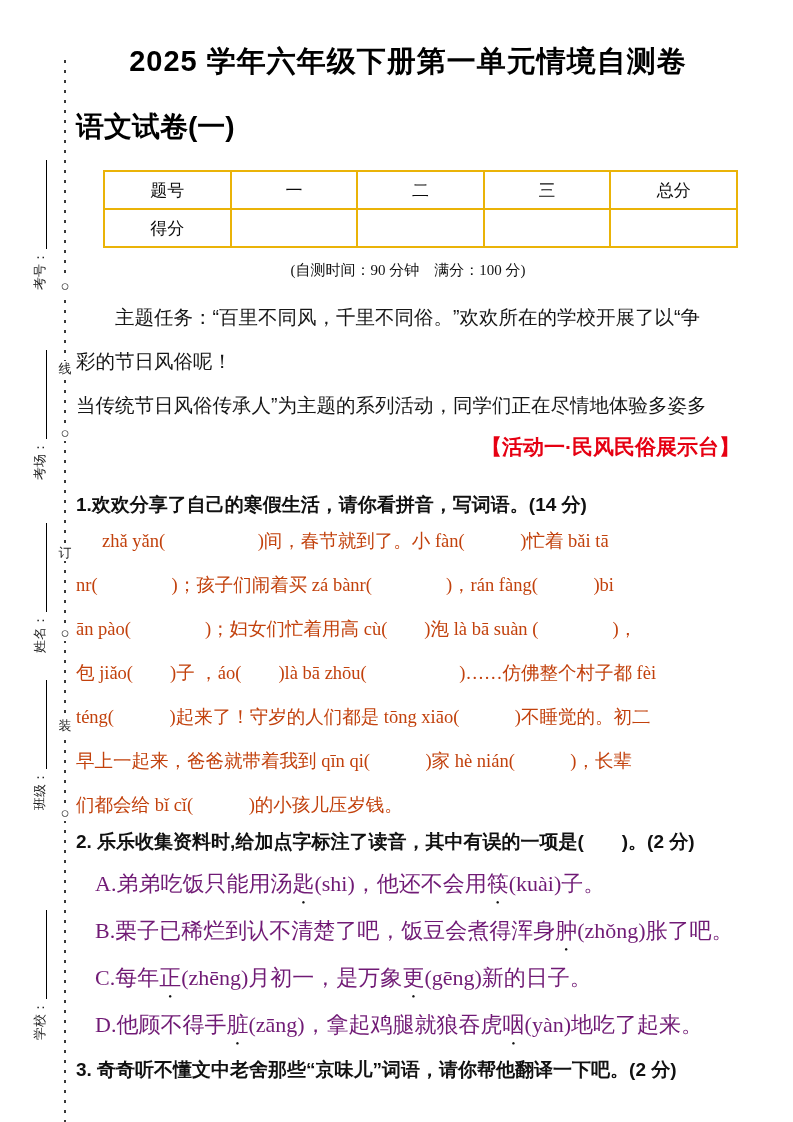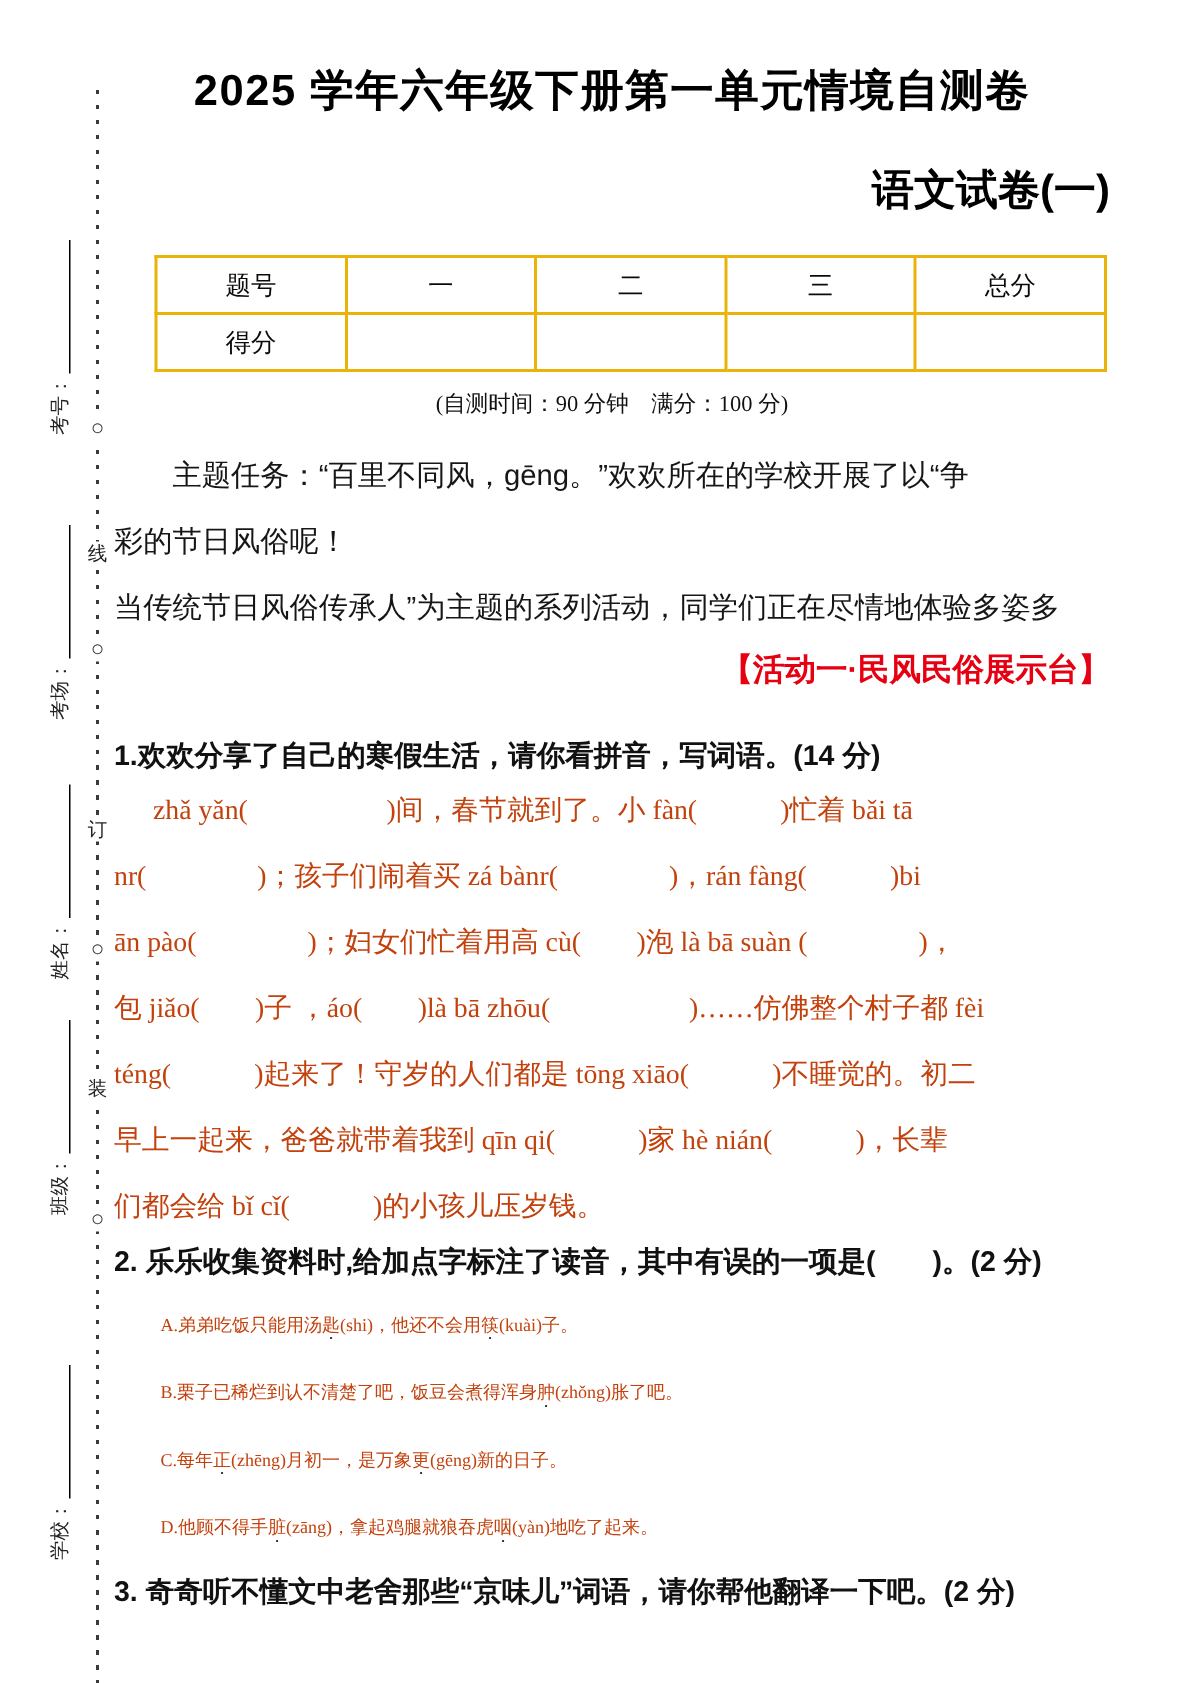--- a/index.html
+++ b/index.html
@@ -25,21 +25,21 @@
   }
   .mfield .blank{flex:1;height:55%;border-bottom:1px solid #000;margin-left:2px}
   
   .content{position:absolute;left:76px;top:42px;width:664px}
   .title1{
     font-family:"Liberation Sans","DejaVu Sans",sans-serif;font-weight:bold;
     font-size:29px;line-height:38px;text-align:center;letter-spacing:1px;color:#000;
   }
   .title2{
     font-family:"Liberation Sans","DejaVu Sans",sans-serif;font-weight:bold;
-    font-size:28px;line-height:38px;text-align:right;margin-top:28px;color:#000;
+    font-size:28px;line-height:38px;text-align:left;margin-top:28px;color:#000;
   }
   table.score{
     border-collapse:collapse;width:635px;margin:24px 0 0 27px;table-layout:fixed;
   }
   table.score td{
     border:2px solid #eab308;height:36px;text-align:center;vertical-align:middle;
     font-size:17px;padding:0;
   }
   .meta{ text-align:center;font-size:15px;margin-top:12px;line-height:21px;color:#111}
   .intro{margin-top:14px;font-family:"Liberation Sans","DejaVu Sans",sans-serif;
@@ -53,21 +53,21 @@
   .qheader{
     font-family:"Liberation Sans","DejaVu Sans",sans-serif;font-weight:bold;
     font-size:19px;line-height:28px;color:#111;white-space:nowrap;
   }
   .qh1{margin-top:28px}
   .qh2{line-height:30px}
   .qh3{margin-top:6px;line-height:30px}
   .q1-body{font-size:18.5px;color:#c2410c}
   .q1-body .qline{line-height:44px;white-space:nowrap}
   .q1-body .qline.first{padding-left:26px}
-  .options{margin-top:4px;margin-left:31px;font-size:12px;color:#c2410c}
+  .options{margin-top:4px;margin-left:19px;font-size:22px;color:#701a75}
   .options .opt{line-height:45px;white-space:nowrap}
   .emdot{
     text-emphasis:filled dot #111;-webkit-text-emphasis:filled dot #111;
     text-emphasis-position:under right;-webkit-text-emphasis-position:under;
   }
 </style>
 </head>
 <body>
 
 <div class="binding-line"></div>
@@ -120,21 +120,21 @@
       <td></td>
       <td></td>
       <td></td>
     </tr>
   </tbody>
     </table>
 
   <div class="meta">(自测时间：90 分钟　满分：100 分)</div>
 
   <div class="intro">
-    <div class="iline first">主题任务：“百里不同风，gēng。”欢欢所在的学校开展了以“争</div>
+    <div class="iline first">主题任务：“百里不同风，千里不同俗。”欢欢所在的学校开展了以“争</div>
     <div class="iline">彩的节日风俗呢！</div>
     <div class="iline">当传统节日风俗传承人”为主题的系列活动，同学们正在尽情地体验多姿多</div>
   </div>
 
   <div class="sec-heading" style="color:#e60012">【活动一·民风民俗展示台】</div>
 
   <div class="qheader qh1">1.欢欢分享了自己的寒假生活，请你看拼音，写词语。(14 分)</div>
   <div class="q1-body">
     <div class="qline first">zhǎ yǎn(　　　　　)间，春节就到了。小 fàn(　　　)忙着 bǎi tā</div>
     <div class="qline">nr(　　　　)；孩子们闹着买 zá bànr(　　　　)，rán fàng(　　　)bi</div>

